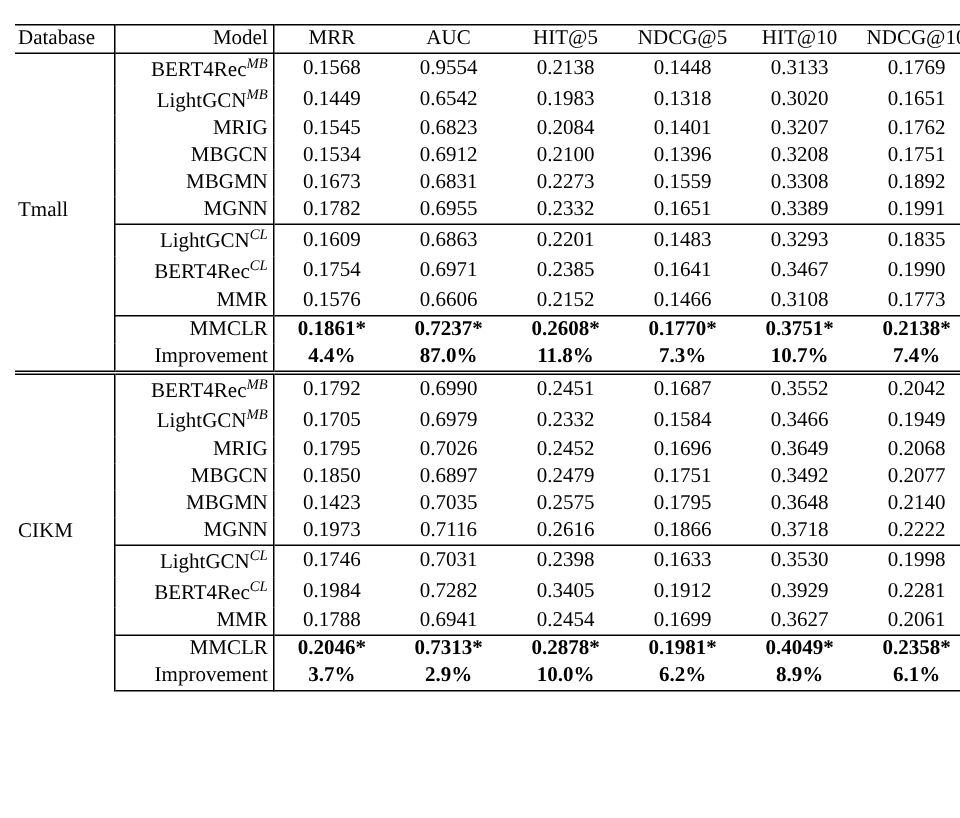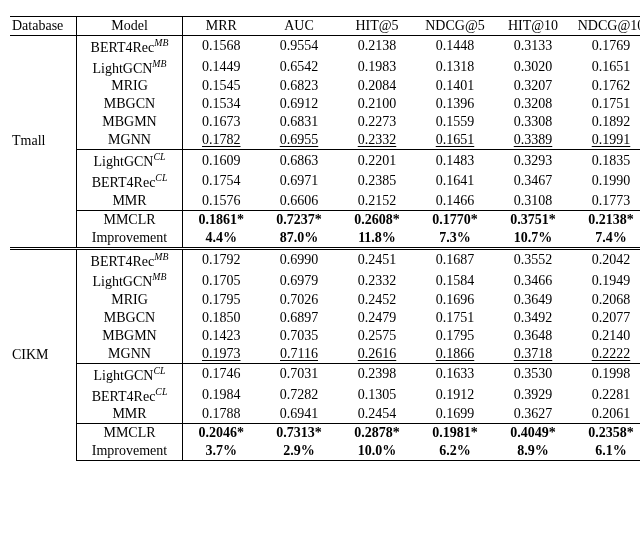--- a/index.html
+++ b/index.html
@@ -23,40 +23,40 @@
   td, th {
     padding: 1px 3px 1px 3px;
     vertical-align: middle;
     white-space: nowrap;
   }
   .num {
     text-align: center;
     font-variant-numeric: lining-nums;
   }
   .model {
-    text-align: center;
+    text-align: right;
     padding-left: 4px;
   }
   .db {
     text-align: left;
     padding-left: 2px;
   }
   
   .rule-top td, .rule-top th { border-top: 1.2px solid #000; }
   .rule-bottom td, .rule-bottom th { border-bottom: 1.2px solid #000; }
   .dbl-top td { border-top: 3px double #000; }
 
   
   .vr-db { border-right: 0.6px solid #000; }
   .vr-model { border-right: 0.6px solid #000; }
 
   
   td.cline-top { border-top: 0.6px solid #000; }
 
-  .underline { text-decoration: underline; text-underline-offset: 2px; text-align: right; }
+  .underline { text-underline-offset: 2px; text-align: right; }
   .bold { font-weight: bold; text-align: right; }
 
   sup { font-size: 0.7em; }
 
   
   col.c-db    { width: 66px; }
   col.c-model { width: 106px; }
   col.c-m     { width: 78px; }
 </style>
 </head>
@@ -246,21 +246,21 @@
           <td class="num cline-top">0.7031</td>
           <td class="num cline-top">0.2398</td>
           <td class="num cline-top">0.1633</td>
           <td class="num cline-top">0.3530</td>
           <td class="num cline-top">0.1998</td>
         </tr>
         <tr>
           <td class="model vr-model">BERT4Rec<sup><i>CL</i></sup></td>
           <td class="num">0.1984</td>
           <td class="num">0.7282</td>
-          <td class="num">0.1305</td>
+          <td class="num">0.3405</td>
           <td class="num">0.1912</td>
           <td class="num">0.3929</td>
           <td class="num">0.2281</td>
         </tr>
         <tr>
           <td class="model vr-model">MMR</td>
           <td class="num">0.1788</td>
           <td class="num">0.6941</td>
           <td class="num">0.2454</td>
           <td class="num">0.1699</td>

